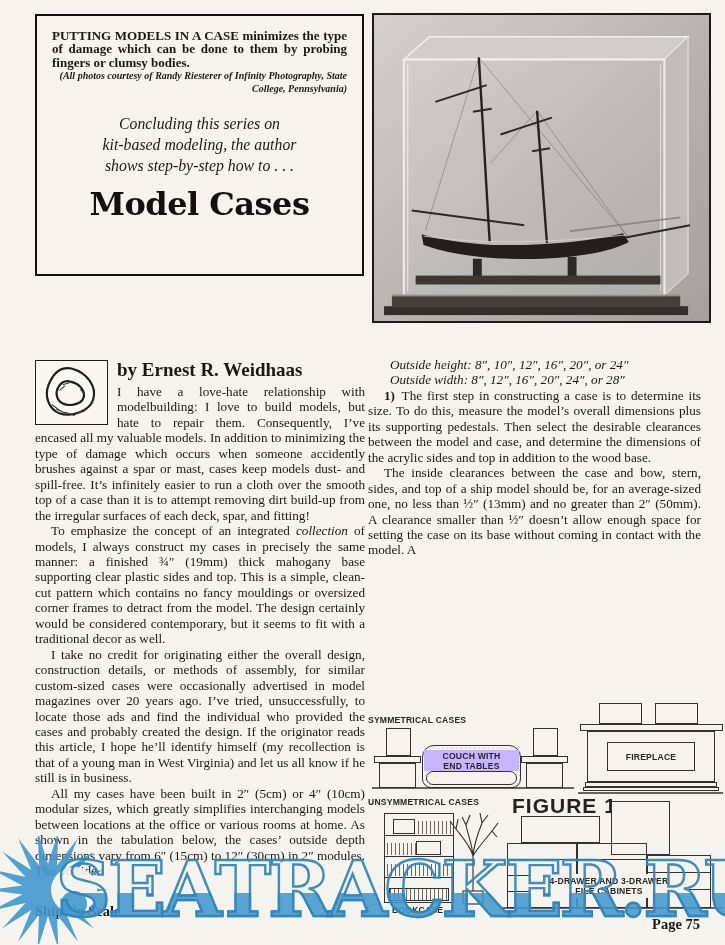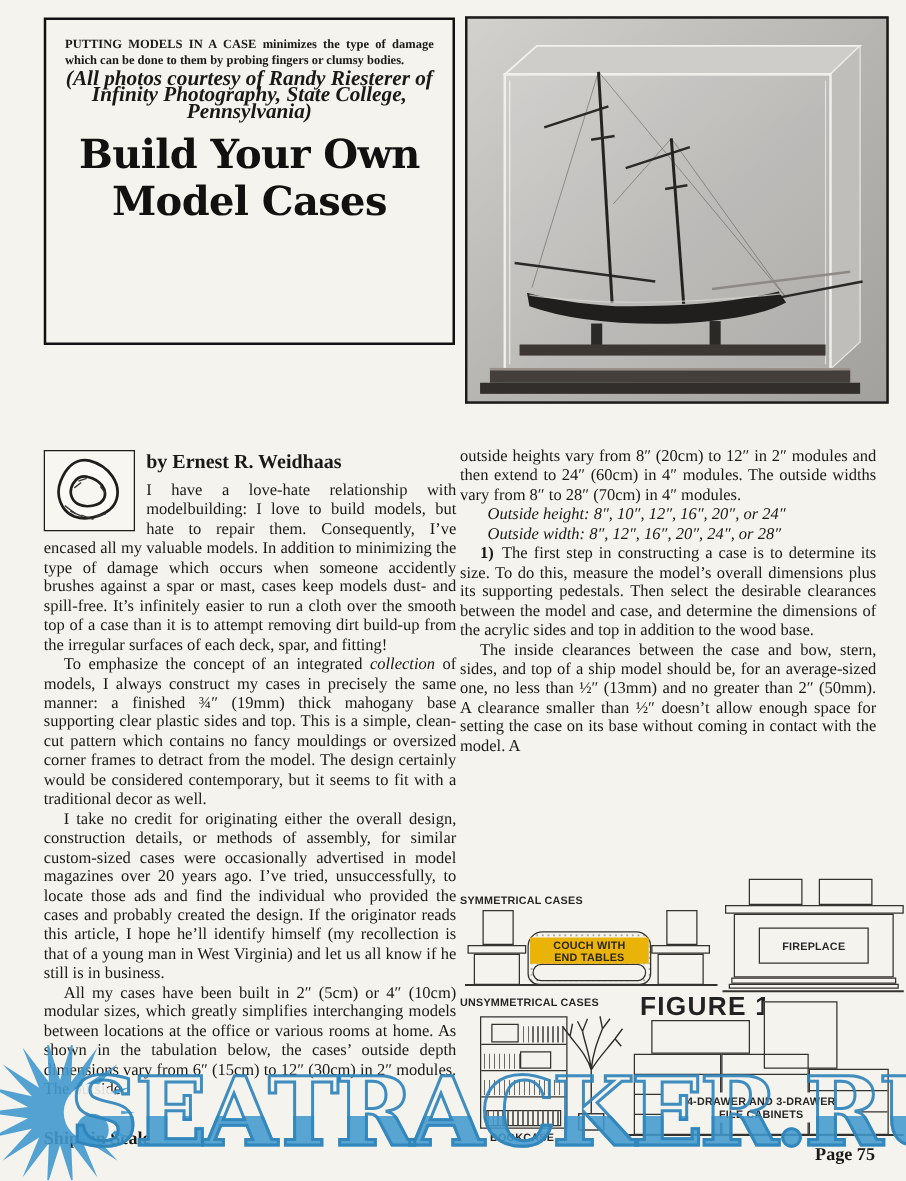--- a/index.html
+++ b/index.html
@@ -2,37 +2,37 @@
 <html><head>
 <meta charset="utf-8">
 <style>
   * { margin:0; padding:0; box-sizing:border-box; }
   html,body { width:725px; height:945px; }
   body { background:#f5f3ee; font-family:"Liberation Serif", serif; color:#1b1916; overflow:hidden; position:relative; }
   .page { position:absolute; inset:0; }
 
   
   .masthead { position:absolute; left:35px; top:14px; width:329px; height:262px; border:2.5px solid #111; padding:13px 15px 0 15px; background:#f5f3ee; }
-  .intro { font-size:10px; line-height:13.4px; font-weight:bold; text-align:justify; }
-  .credit { font-size:17px; line-height:13.2px; font-weight:bold; font-style:italic; text-align:center; }
+  .intro { font-size:13px; line-height:13.4px; font-weight:bold; text-align:justify; }
+  .credit { font-size:10px; line-height:13.2px; font-weight:bold; font-style:italic; text-align:right; }
   .tagline { margin-top:17px; text-align:center; font-style:italic; font-size:15.8px; line-height:21px; }
   .big-title { margin-top:9px; text-align:center; font-family:"DejaVu Serif", serif; font-weight:bold; font-size:32px; line-height:38px; letter-spacing:-0.5px; color:#121110; }
 
   
   .photo { position:absolute; left:372px; top:13px; width:339px; height:310px; border:2px solid #1c1b1a; background:#b3b1ae; }
   .photo svg { display:block; width:100%; height:100%; }
 
   
   .col-left  { position:absolute; left:35px;  top:358px; width:330px; }
   .col-right { position:absolute; left:368px; top:357px; width:333px; }
   .body-par { font-size:13.2px; line-height:15.45px; text-align:justify; }
   .indent { text-indent:16px; }
   .logo-box { float:left; width:73px; height:65px; border:1.6px solid #1d1c1b; margin:2px 9px 2px 0; background:#f8f6f1; padding:2px; }
   .logo-box svg { width:100%; height:100%; display:block; }
-  .byline { font-size:16px; line-height:23px; font-weight:bold; margin-bottom:3px;padding-left:48px; }
+  .byline { font-size:19px; line-height:23px; font-weight:bold; margin-bottom:3px;padding-left:48px; }
   .spec-lines { font-style:italic; padding-left:22px; font-size:13.2px; line-height:15.45px; }
 
   
   .figure { position:absolute; left:366px; top:698px; width:359px; height:244px; }
   .fig-svg { position:absolute; inset:0; width:100%; height:100%; }
   .fig-label { position:absolute; font-family:"Liberation Sans", sans-serif; font-weight:bold; font-size:8.6px; line-height:10px; color:#272625; letter-spacing:.2px; }
   .fig-title { position:absolute; left:146px; top:96px; font-family:"Liberation Sans", sans-serif; font-weight:bold; font-size:21px; letter-spacing:1px; color:#222; }
   .sketch { position:absolute; border:1.3px solid #34322f; background:transparent; }
   .fillpage { background:#f5f3ee; }
   .hline { position:absolute; border-top:1.2px solid #34322f; height:0; }
@@ -58,22 +58,26 @@
   .wm-star { position:absolute; left:-14px; top:836px; width:124px; height:108px; opacity:.9; }
 </style>
 </head>
 <body>
 
 <div class="page">
 
   <div class="masthead">
     <p class="intro"><strong>PUTTING MODELS IN A CASE</strong><span> minimizes the type of damage which can be done to them by probing fingers or clumsy bodies.</span></p>
     <p class="credit">(All photos courtesy of Randy Riesterer of Infinity Photography, State College, Pennsylvania)</p>
+    <div class="tagline">
+      <div>Concluding this series on</div>
+      <div>kit-based modeling, the author</div>
+      <div>shows step-by-step how to . . .</div>
+    </div>
     <div class="big-title">
-      <div>Build Your Own</div>
       <div>Model Cases</div>
     </div>
   </div>
 
   <div class="photo">
     <svg viewBox="0 0 339 310">
       <defs>
         <linearGradient id="pbg" x1="0" y1="0" x2="1" y2="1">
           <stop offset="0" stop-color="#d3d1cd"></stop>
             <stop offset="0.55" stop-color="#b5b3b0"></stop>
@@ -137,21 +141,20 @@
       </svg>
     </div>
     <h2 class="byline">by Ernest R. Weidhaas</h2>
     <p class="body-par">I have a love-hate relationship with modelbuilding: I love to build models, but hate to repair them. Consequently, I’ve encased all my valuable models. In addition to minimizing the type of damage which occurs when someone accidently brushes against a spar or mast, cases keep models dust- and spill-free. It’s infinitely easier to run a cloth over the smooth top of a case than it is to attempt removing dirt build-up from the irregular surfaces of each deck, spar, and fitting!</p>
     <p class="body-par indent"><span>To emphasize the concept of an integrated </span><i>collection</i><span> of models, I always construct my cases in precisely the same manner: a finished ¾″ (19mm) thick mahogany base supporting clear plastic sides and top. This is a simple, clean-cut pattern which contains no fancy mouldings or oversized corner frames to detract from the model. The design certainly would be considered contemporary, but it seems to fit with a traditional decor as well.</span></p>
     <p class="body-par indent">I take no credit for originating either the overall design, construction details, or methods of assembly, for similar custom-sized cases were occasionally advertised in model magazines over 20 years ago. I’ve tried, unsuccessfully, to locate those ads and find the individual who provided the cases and probably created the design. If the originator reads this article, I hope he’ll identify himself (my recollection is that of a young man in West Virginia) and let us all know if he still is in business.</p>
     <p class="body-par indent">All my cases have been built in 2″ (5cm) or 4″ (10cm) modular sizes, which greatly simplifies interchanging models between locations at the office or various rooms at home. As shown in the tabulation below, the cases’ outside depth dimensions vary from 6″ (15cm) to 12″ (30cm) in 2″ modules. The outside</p>
   </div>
 
   <div class="col-right">
-    <p class="body-par">outside heights vary from 8″ (20cm) to 12″ in 2″ modules and then extend to 24″ (60cm) in 4″ modules. The outside widths vary from 8″ to 28″ (70cm) in 4″ modules.</p>
     <div class="spec-lines">
       <div>Outside height: 8″, 10″, 12″, 16″, 20″, or 24″</div>
       <div>Outside width: 8″, 12″, 16″, 20″, 24″, or 28″</div>
     </div>
     <p class="body-par indent"><strong>1)</strong><span> The first step in constructing a case is to determine its size. To do this, measure the model’s overall dimensions plus its supporting pedestals. Then select the desirable clearances between the model and case, and determine the dimensions of the acrylic sides and top in addition to the wood base.</span></p>
     <p class="body-par indent">The inside clearances between the case and bow, stern, sides, and top of a ship model should be, for an average-sized one, no less than ½″ (13mm) and no greater than 2″ (50mm). A clearance smaller than ½″ doesn’t allow enough space for setting the case on its base without coming in contact with the model. A</p>
   </div>
 
   <div class="figure">
     <svg class="fig-svg" viewBox="0 0 359 244">
@@ -168,21 +171,21 @@
       </g>
     </svg>
 
     <div class="fig-label" style="left:2px; top:17px;">SYMMETRICAL CASES</div>
 
     <div class="sketch fillpage" style="left:20px; top:30px; width:25px; height:28px;"></div>
     <div class="sketch" style="left:8px;  top:58px; width:47px; height:7px;"></div>
     <div class="sketch" style="left:13px; top:65px; width:37px; height:25px;"></div>
     <div class="sketch couch" style="left:56px; top:47px; width:99px; height:43px;"></div>
     <div class="sketch couch-seat" style="left:60px; top:73px; width:91px; height:14px;"></div>
-    <div class="fig-label center-lbl" style="left:58px; top:52px; width:95px; height:21px; background:#eab308;">
+    <div class="fig-label center-lbl" style="left:58px; top:52px; width:95px; height:21px; background:#c4b5fd;">
       <div>COUCH WITH</div>
       <div>END TABLES</div>
     </div>
     <div class="sketch" style="left:155px; top:58px; width:47px; height:7px;"></div>
     <div class="sketch" style="left:160px; top:65px; width:37px; height:25px;"></div>
     <div class="sketch fillpage" style="left:167px; top:30px; width:25px; height:28px;"></div>
 
     <div class="sketch fillpage" style="left:233px; top:5px; width:43px; height:21px;"></div>
     <div class="sketch fillpage" style="left:289px; top:5px; width:43px; height:21px;"></div>
     <div class="sketch" style="left:214px; top:26px; width:143px; height:7px;"></div>

